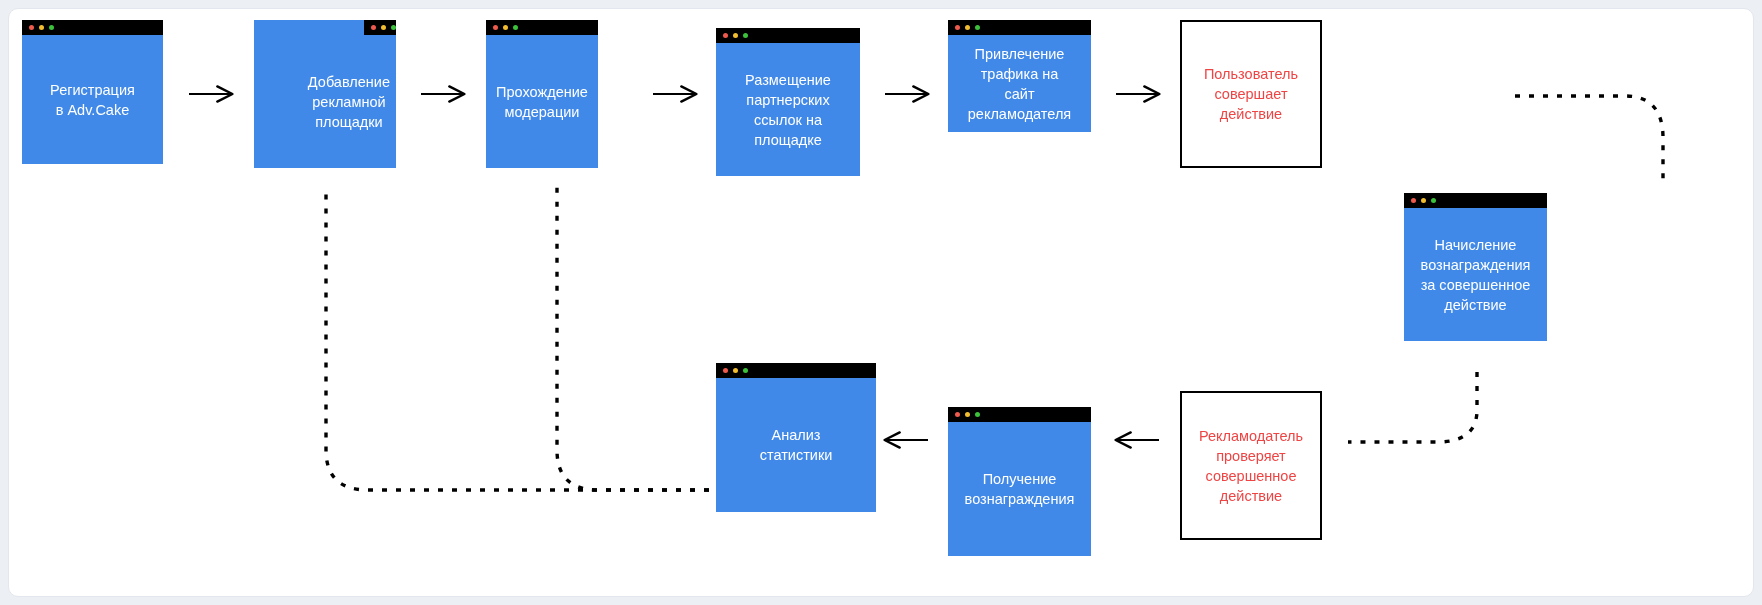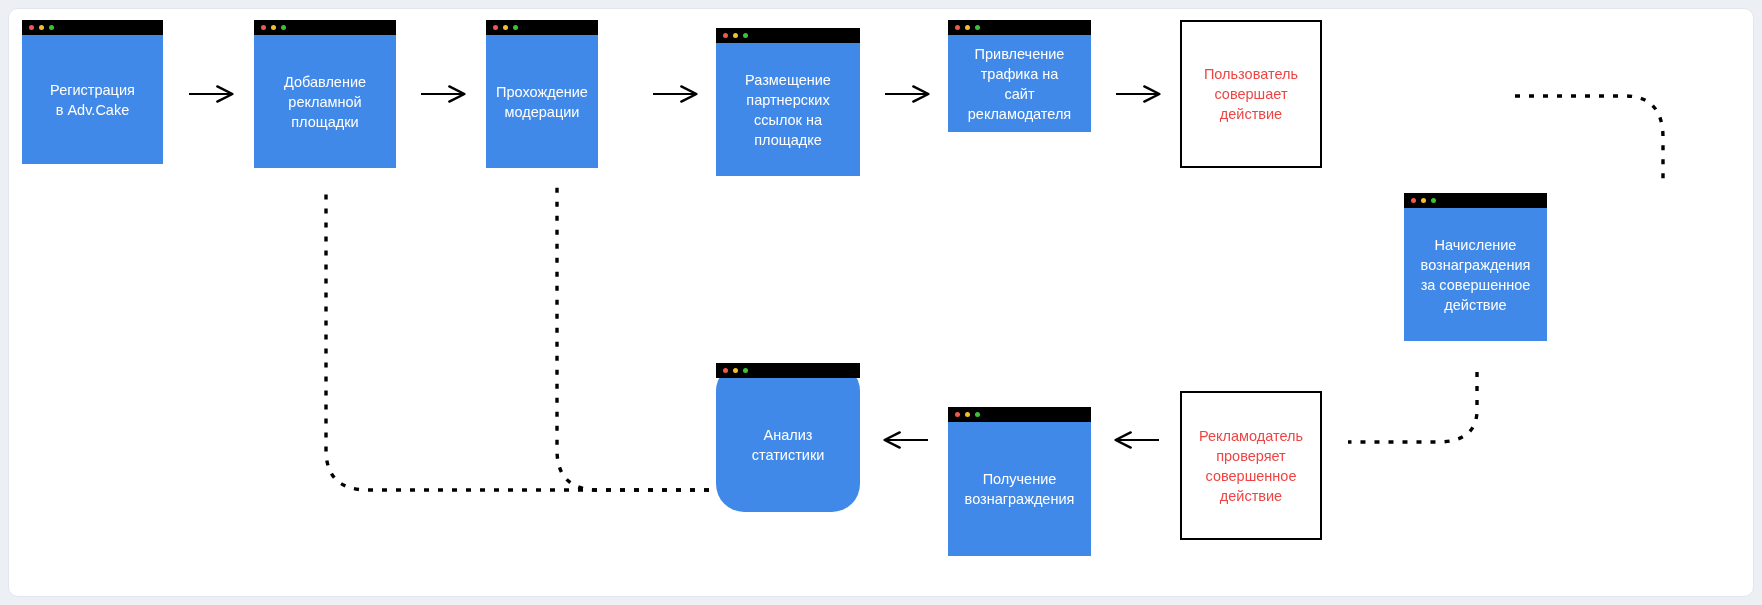--- a/index.html
+++ b/index.html
@@ -121,21 +121,21 @@
     <div class="titlebar">
       <span class="dot red"></span>
       <span class="dot yellow"></span>
       <span class="dot green"></span>
     </div>
     <div class="body">
       <div class="label">Регистрация<br>в Adv.Cake</div>
     </div>
   </div>
 
-  <div class="win" style="left:254px;top:20px;width:142px;height:148px;">
+  <div class="win" style="left:254px;top:20px;width:142px;height:148px;align-items:flex-end;">
     <div class="titlebar">
       <span class="dot red"></span>
       <span class="dot yellow"></span>
       <span class="dot green"></span>
     </div>
     <div class="body">
       <div class="label">Добавление<br>рекламной<br>площадки</div>
     </div>
   </div>
 
@@ -195,21 +195,21 @@
     <div class="titlebar">
       <span class="dot red"></span>
       <span class="dot yellow"></span>
       <span class="dot green"></span>
     </div>
     <div class="body">
       <div class="label">Получение<br>вознаграждения</div>
     </div>
   </div>
 
-  <div class="win" style="left:716px;top:363px;width:144px;height:149px;border-radius:28px;">
+  <div class="win" style="left:716px;top:363px;width:160px;height:149px;">
     <div class="titlebar">
       <span class="dot red"></span>
       <span class="dot yellow"></span>
       <span class="dot green"></span>
     </div>
     <div class="body">
       <div class="label">Анализ<br>статистики</div>
     </div>
   </div>
 

